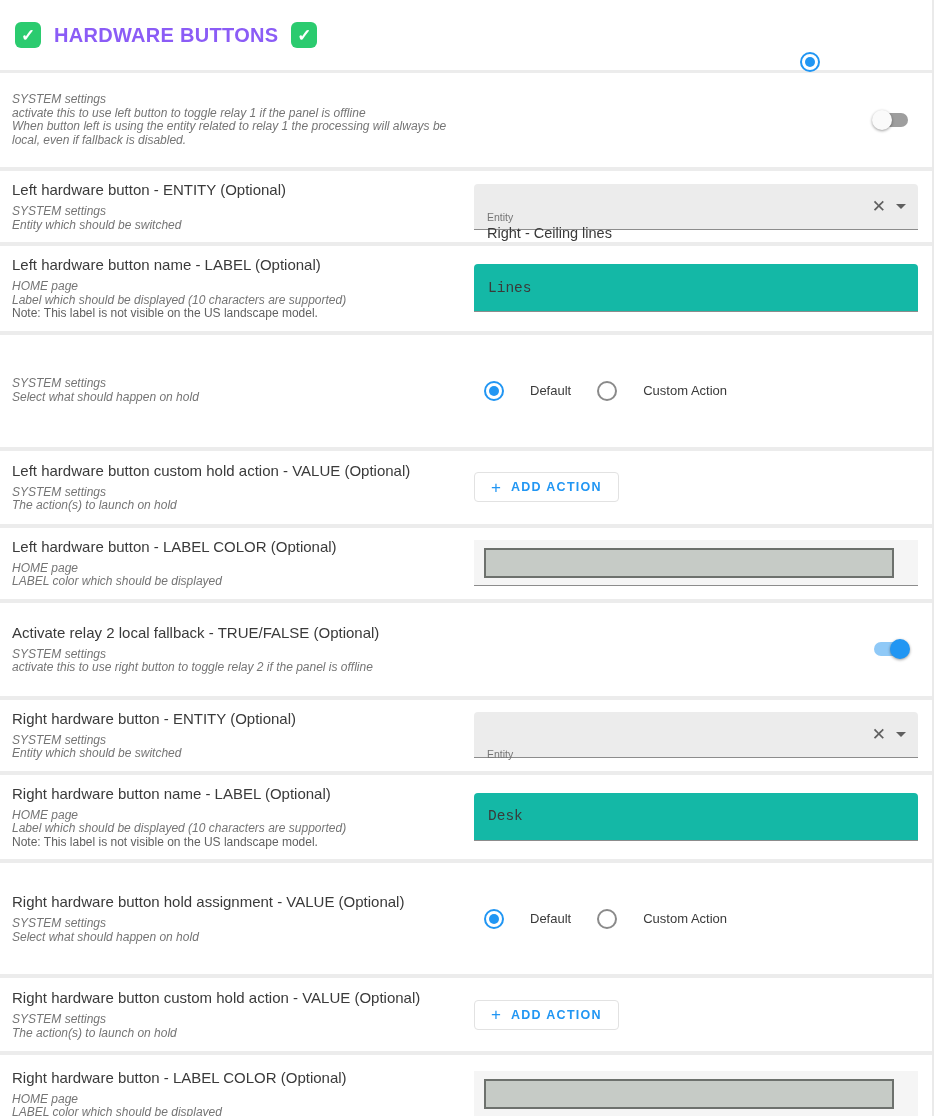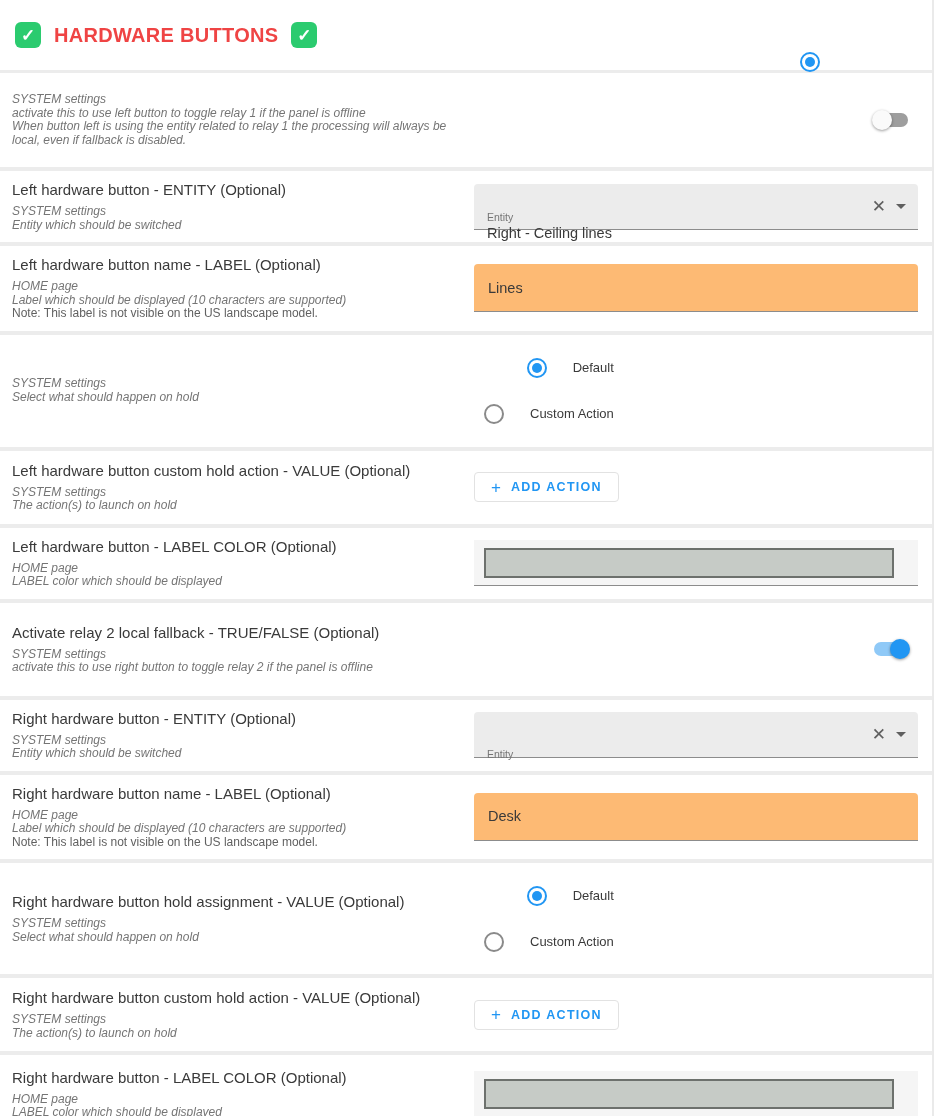--- a/index.html
+++ b/index.html
@@ -28,36 +28,36 @@
   .mh-82{min-height:82px}.mh-115{min-height:115px}.mh-78{min-height:78px}
 
   
   .header{position:relative;display:flex;align-items:center;background:#fff;
     border-bottom:3px solid #ececec;padding-left:15px;}
   .check-badge{
     width:26px;height:26px;border-radius:6px;background:#2bcb6f;
     display:flex;align-items:center;justify-content:center;
     color:#fff;font-size:17px;font-weight:bold;flex-shrink:0;
   }
-  .header-title{font-size:20px;font-weight:bold;color:#ef4444;margin:0 13px;letter-spacing:0.3px;}
+  .header-title{font-size:20px;font-weight:bold;color:#8b5cf6;margin:0 13px;letter-spacing:0.3px;}
   .header-radio{position:absolute;left:483px;top:27px;}
 
   
   .radio{
     width:16px;height:16px;border-radius:50%;border:2px solid #8a8a8a;
     background:#fff;position:relative;flex-shrink:0;box-sizing:content-box;
   }
   .radio.checked{border-color:#2196f3;}
   .radio.checked::after{
     content:"";position:absolute;left:3px;top:3px;width:10px;height:10px;
     border-radius:50%;background:#2196f3;
   }
   .radio-option{display:flex;align-items:center;}
   .radio-label{font-size:13px;color:#3a3a3a;margin-left:26px;}
-  .radio-group{display:flex;flex-direction:column;gap:26px;margin-left:20px;padding:6px 0;align-items:flex-end;}
+  .radio-group{display:flex;gap:26px;margin-left:20px;padding:6px 0;}
 
   
   .toggle{position:relative;width:38px;height:22px;margin-right:22px;cursor:pointer;}
   .toggle .track{position:absolute;left:2px;top:4px;width:34px;height:14px;border-radius:7px;}
   .toggle .thumb{position:absolute;top:1px;width:20px;height:20px;border-radius:50%;
     box-shadow:0 1px 3px rgba(0,0,0,0.4);}
   .toggle.off .track{background:#9e9e9e;}
   .toggle.off .thumb{left:0;background:#fafafa;}
   .toggle.on .track{background:#8fc9f7;}
   .toggle.on .thumb{left:18px;background:#2196f3;}
@@ -71,23 +71,23 @@
   }
   .select-texts{flex:1;padding-left:13px;min-width:0;margin-top:40px;}
   .select-label{font-size:10.5px;color:#757575;margin-bottom:2px;}
   .select-value{font-size:14.5px;color:#3a3a3a;white-space:nowrap;overflow:hidden;}
   .clear-icon{font-size:17px;color:#5f5f5f;padding:0 6px;cursor:pointer;line-height:1;}
   .dd-arrow{width:0;height:0;border-left:5px solid transparent;border-right:5px solid transparent;
     border-top:5px solid #5f5f5f;margin:0 12px 0 4px;}
 
   
   .text-field{
-    width:444px;height:48px;margin-left:10px;background:#fdba74;
+    width:444px;height:48px;margin-left:10px;background:#14b8a6;
     border:none;border-bottom:1px solid #8c8c8c;border-radius:4px 4px 0 0;
-    box-sizing:border-box;font-family:Liberation Sans, sans-serif;
+    box-sizing:border-box;font-family:Liberation Mono, monospace;
     font-size:14.5px;color:#3a3a3a;padding:0 0 0 14px;outline:none;
   }
 
   
   .add-action-btn{
     display:flex;align-items:center;margin-left:10px;height:30px;
     background:#fff;border:1px solid #e2e2e2;border-radius:4px;
     padding:0 16px;cursor:pointer;
     font-family:"Liberation Sans", sans-serif;
   }

